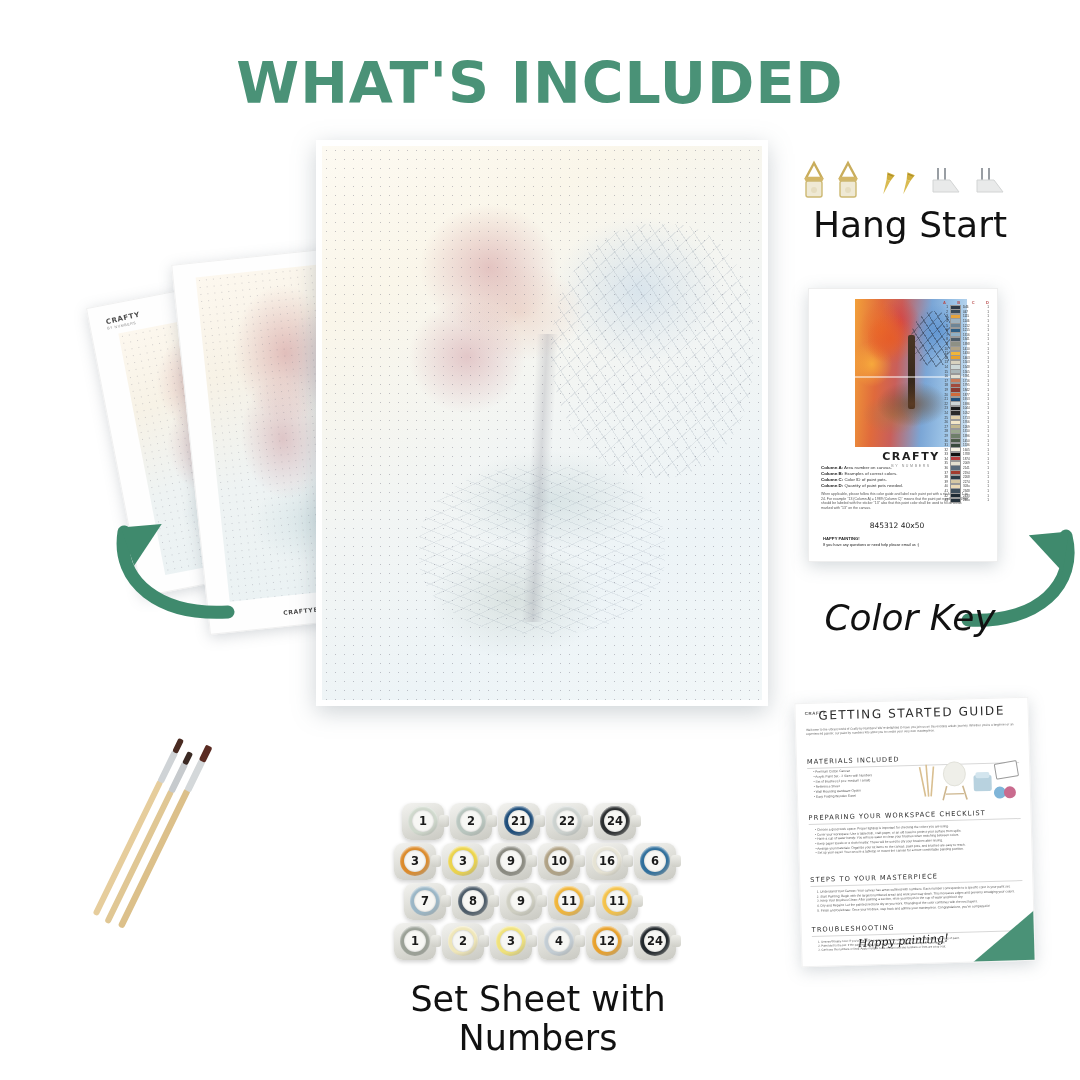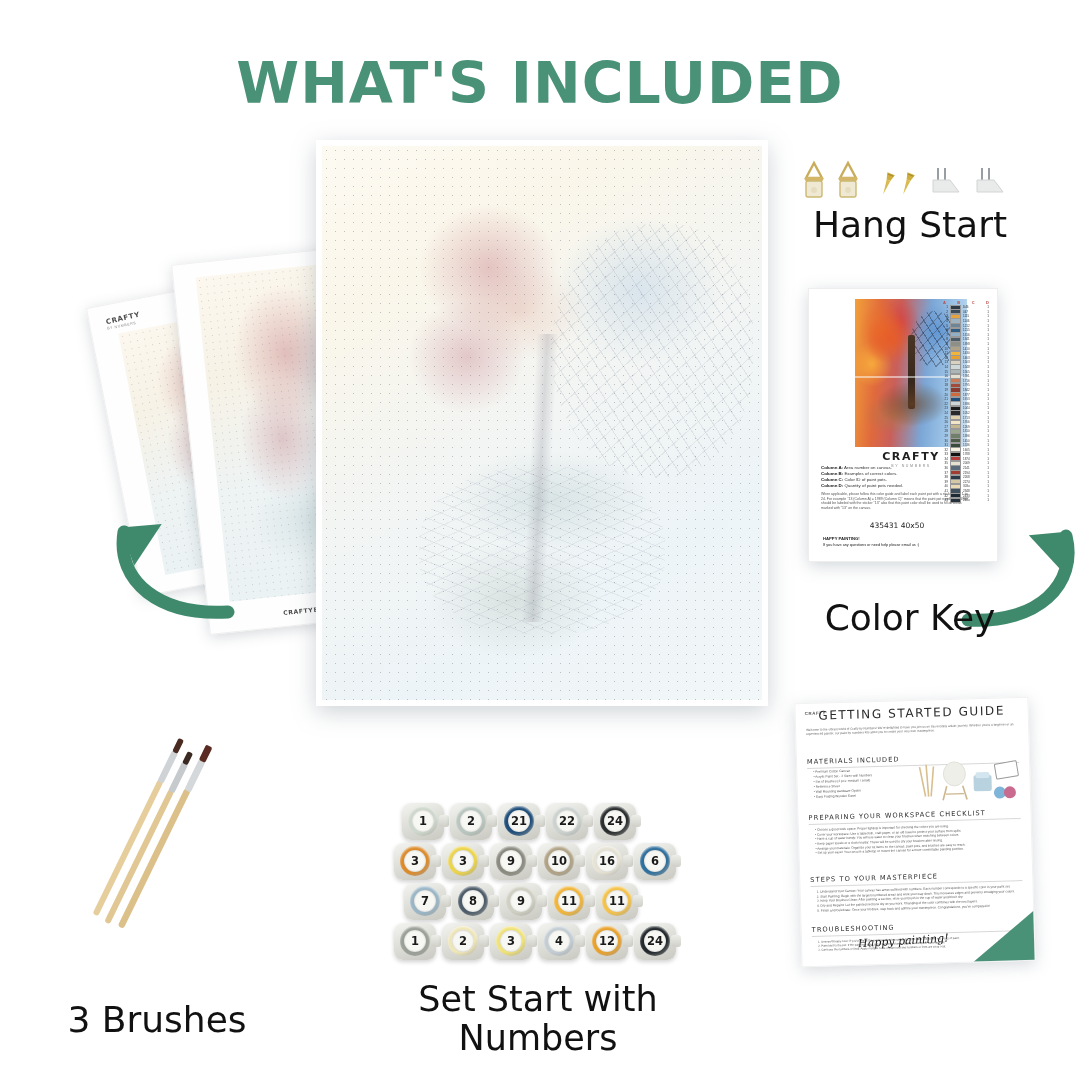--- a/index.html
+++ b/index.html
@@ -320,21 +320,21 @@
     <div class="ckcol" style="top:188px;">
       <b>Column C:</b>
       <span>Color ID of paint pots.</span>
     </div>
     <div class="ckcol" style="top:194px;">
       <b>Column D:</b>
       <span>Quantity of paint pots needed.</span>
     </div>
 
     <div id="ckpara">When applicable, please follow this color guide and label each paint pot with a sticker from 1 to 24. For example "13 (Column A) = 1989 (Column C)" means that the paint pot numbered "1989" should be labeled with the sticker "13" also that this paint color shall be used to fill all areas marked with "13" on the canvas.</div>
-    <div id="ckcode">435431 40x50</div>
+    <div id="ckcode">845312 40x50</div>
     <div id="ckhappy">
       <span>HAPPY PAINTING!</span><br>
       <span class="sub">If you have any questions or need help please email us :)</span>
     </div>
 
     <div id="cktable">
       <div class="hdr">
         <span>A</span>
         <span>B</span>
         <span>C</span>
@@ -837,21 +837,20 @@
         <div>3. Can't see the numbers or lines: Apply multiple coats of paint until the numbers or lines are a top coat.</div>
       </div>
 
     <div class="ghappy">Happy painting!</div>
     <div class="gcorner"></div>
   </div>
 
 
   <div class="caption" style="left:790px;top:205px;width:240px;font-size:36px;">Hang Start</div>
 
-  <div class="caption" style="left:790px;top:598px;width:240px;font-size:36px;">Color Key</div>
-
-  <div class="caption" style="left:22px;top:1000px;width:270px;font-size:36px;">3 Brushes</div>
-
-  <div class="caption" style="left:360px;top:980px;width:356px;">Set Start with
+  <div class="caption" style="left:790px;top:598px;width:240px;font-size:36px;font-style:italic;">Color Key</div>
+
+
+  <div class="caption" style="left:360px;top:980px;width:356px;">Set Sheet with
 Numbers</div>
 
 
 </div>
 
 </body></html>

